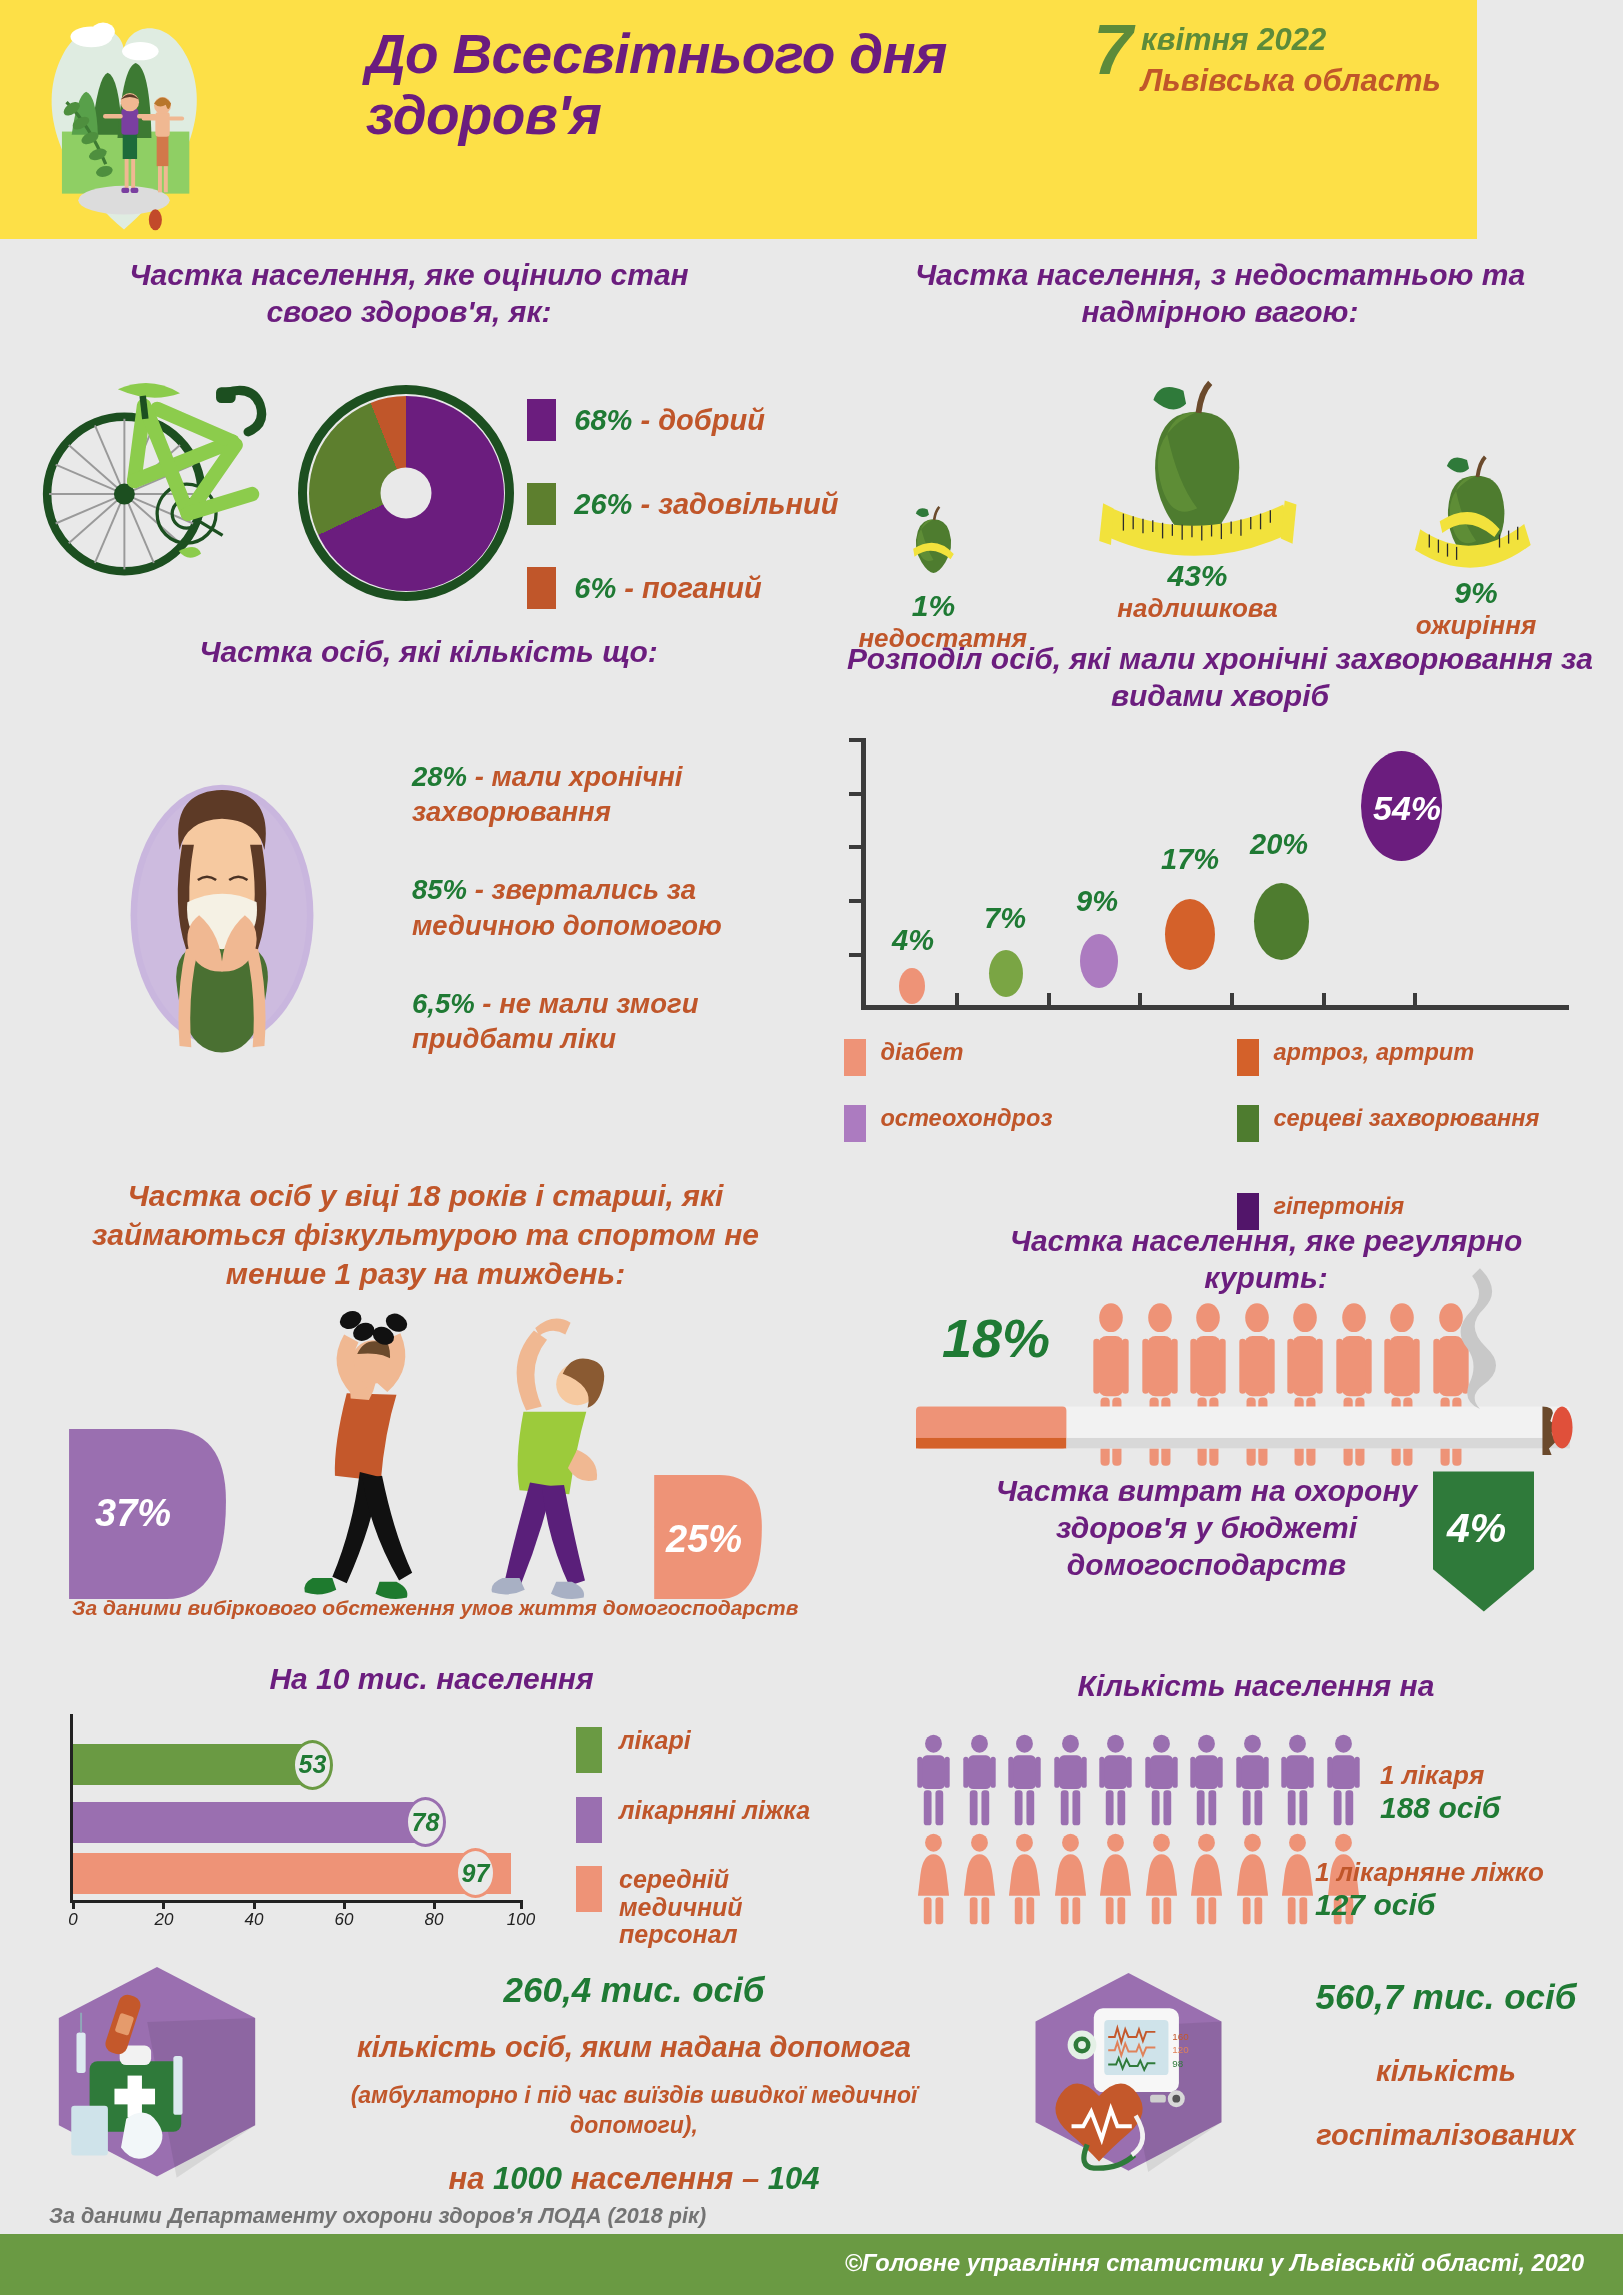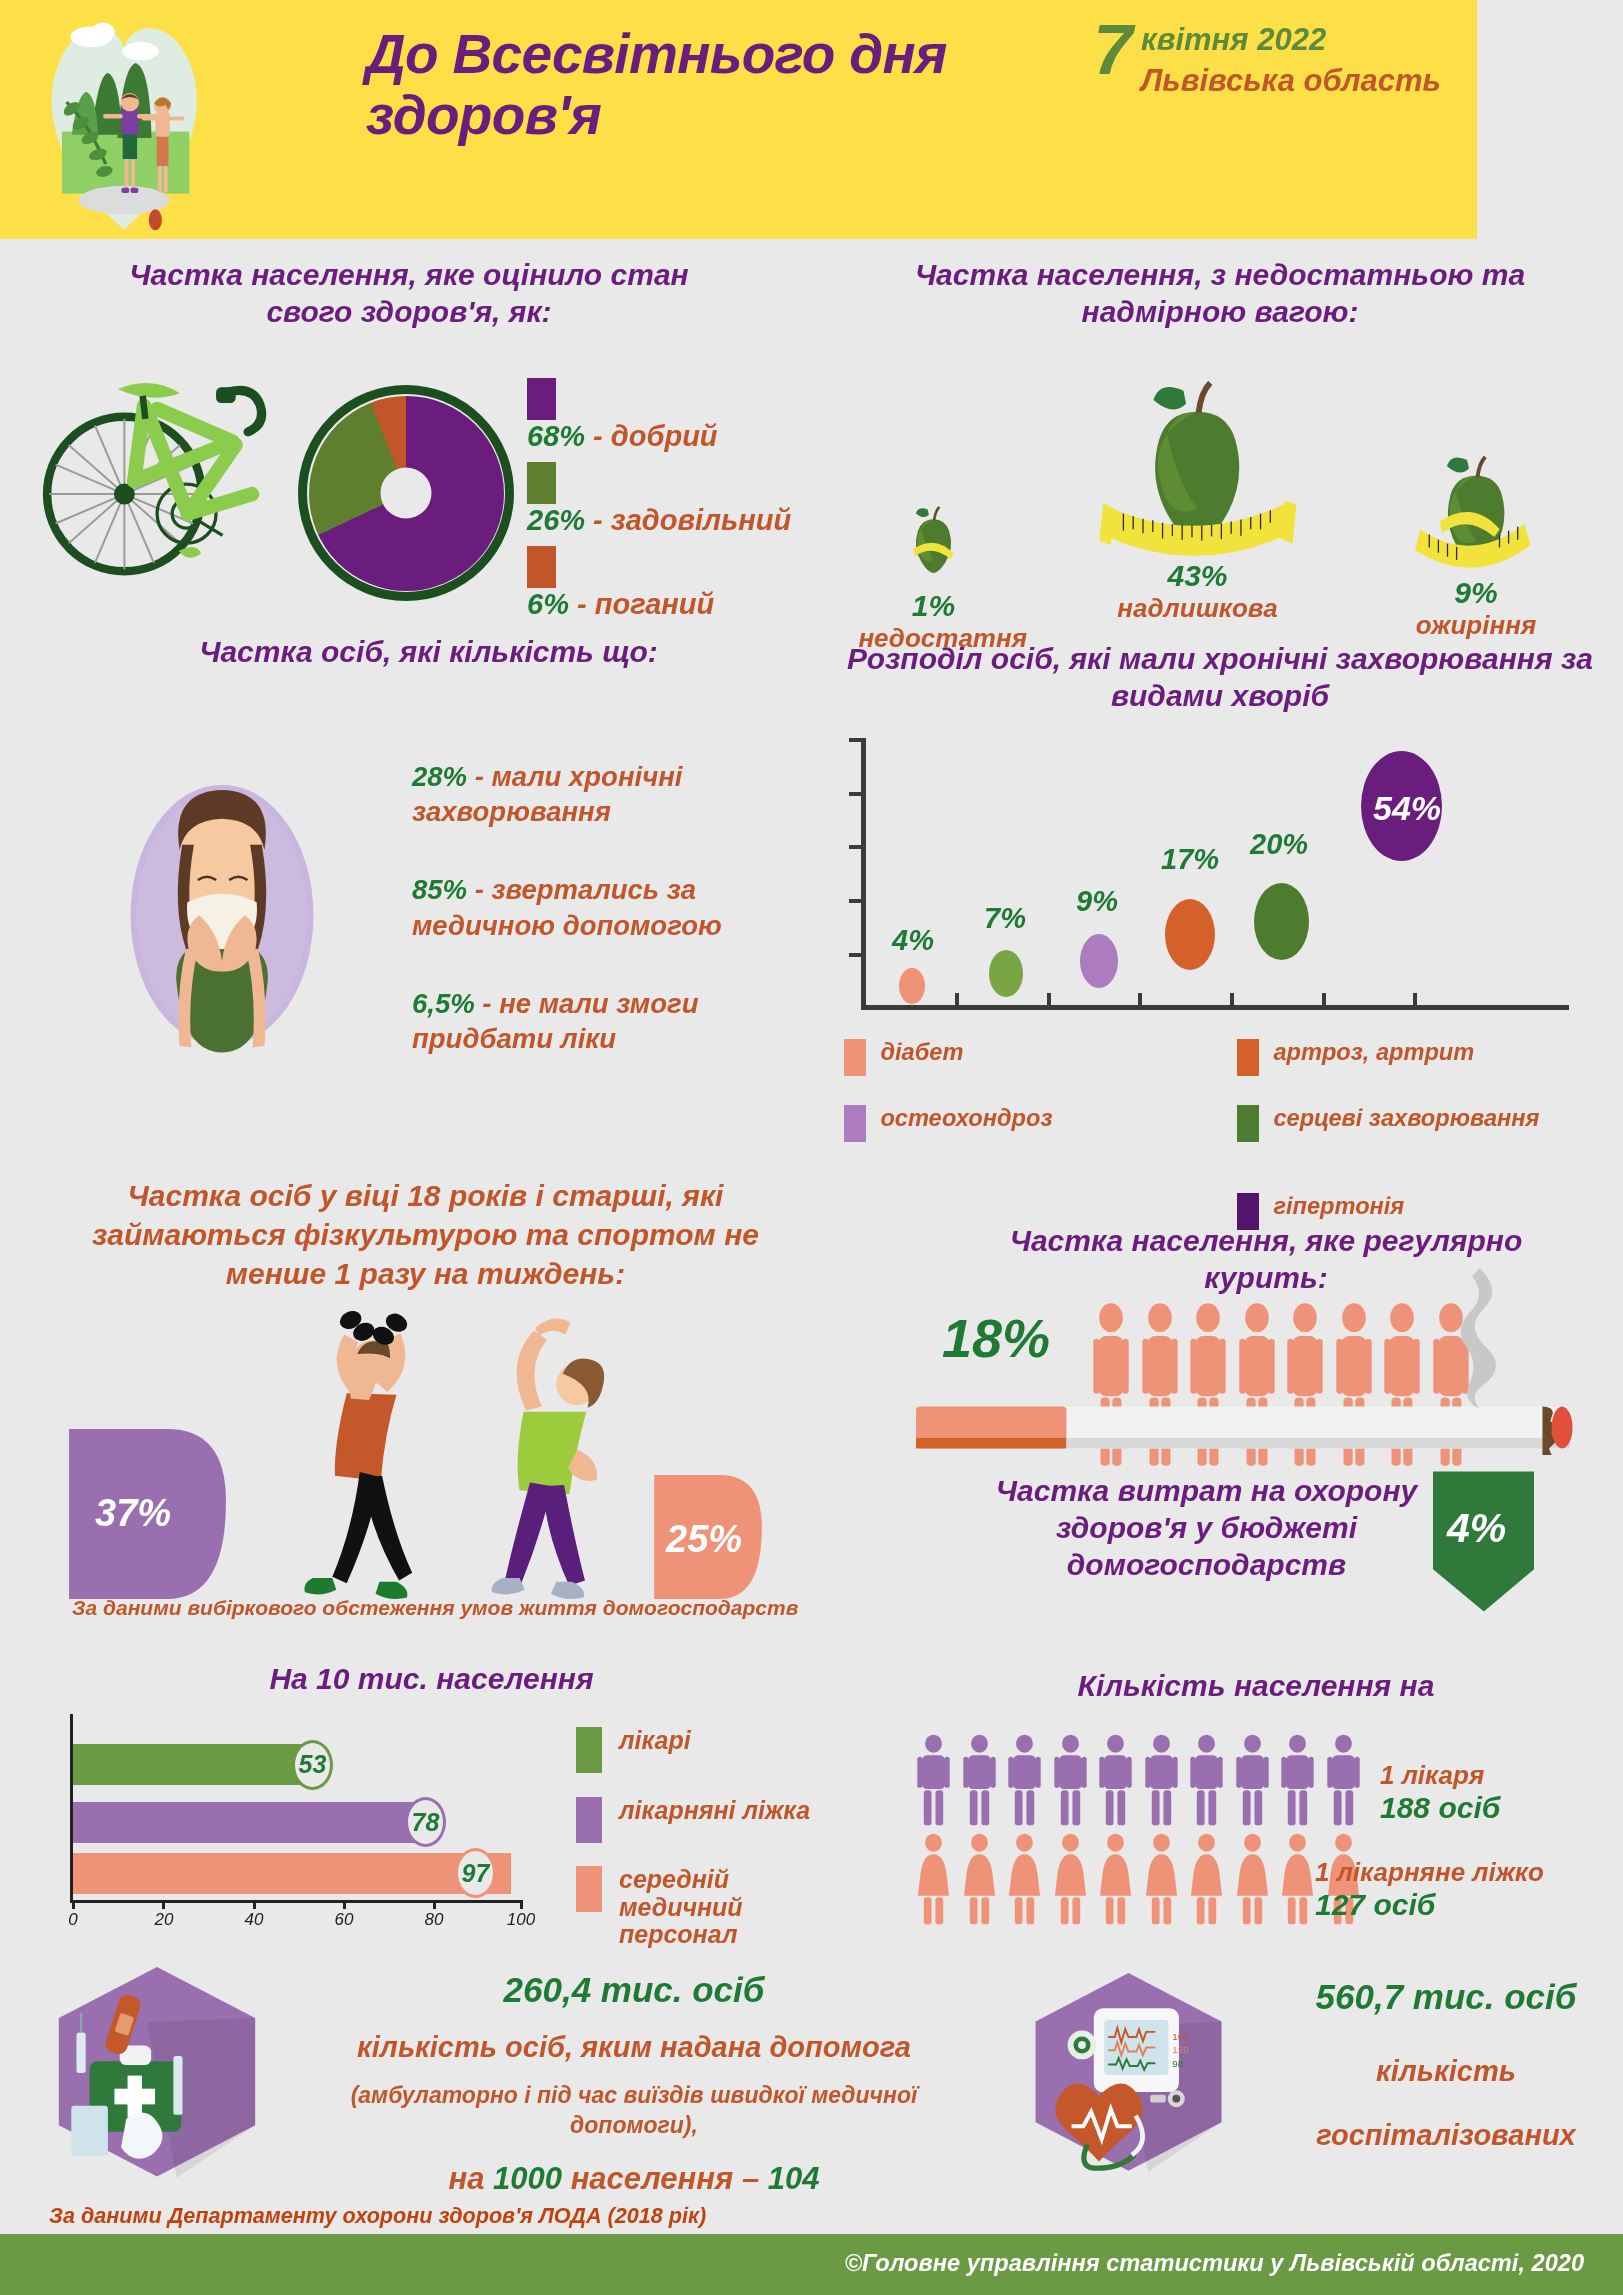--- a/index.html
+++ b/index.html
@@ -35,21 +35,21 @@
   .sec-pie-title { position:absolute; left:85px; top:256px; width:648px; }
   .bike { position:absolute; left:36px; top:327px; width:419px; height:249px; }
   .pie-wrap { position:absolute; left:298px; top:385px; width:216px; height:216px; }
   .pie-ring { position:absolute; inset:0; border-radius:50%; border:9.2px solid #1c4f20; }
   .pie {
     position:absolute; left:10.5px; top:10.5px; width:195px; height:195px; border-radius:50%;
     background:conic-gradient(#6b1d7e 0deg 244.8deg, #5d7f2e 244.8deg 338.4deg, #c0562a 338.4deg 360deg);
   }
   .pie::after { content:""; position:absolute; left:50%; top:50%; transform:translate(-50%,-50%); width:51px; height:51px; border-radius:50%; background:#e9e9e9; }
   .pie-legend { position:absolute; left:527px; top:378px; width:406px; }
-  .pl-row { display:flex; height:84px;flex-direction:column; }
+  .pl-row { display:flex; align-items:center; height:84px; }
   .pl-sw { width:29px; height:42px; margin-right:18.3px; flex:0 0 auto; }
   .pl-txt { font-size:29px; font-weight:bold; font-style:italic; white-space:nowrap; }
 
   
   .sec-apple-title { position:absolute; left:844px; top:256px; width:752px; }
   .apple-row { position:absolute; left:844px; top:366px; width:759px; height:262px; }
   .apple-item { position:absolute; text-align:center; }
   .apple-cap-num { font-size:30px; font-weight:bold; font-style:italic; color:#1f7a34; }
   .apple-cap-lbl { font-size:26px; font-weight:bold; font-style:italic; color:#c0562a; white-space:nowrap; }
 
@@ -118,21 +118,21 @@
   
   .hexi { position:absolute; }
   .bot-left { position:absolute; left:307px; top:1969px; width:654px; text-align:center; }
   .bot-right { position:absolute; left:1276px; top:1976px; width:340px; text-align:center; }
   .bs-num { font-size:35px; font-weight:bold; font-style:italic; color:#1f7a34; line-height:1.2; }
   .bs-main { font-size:29px; font-weight:bold; font-style:italic; color:#c0562a; line-height:1.3; margin-top:18.3px; }
   .bs-sub { font-size:23px; font-weight:bold; font-style:italic; color:#c0562a; line-height:1.3; margin-top:14.4px; }
   .bs-last { font-size:31px; font-weight:bold; font-style:italic; color:#c0562a; margin-top:19.6px; }
   .bs-last b { color:#1f7a34; }
 
-  .note-dep { position:absolute; left:49px; top:2203px; font-size:21.6px; font-weight:bold; font-style:italic; color:#c2410c; }
+  .note-dep { position:absolute; left:49px; top:2203px; font-size:21.6px; font-weight:bold; font-style:italic; color:#737373; }
   .footer { position:absolute; left:0; top:2234px; width:1623px; height:61px; background:#6a9a43; }
   .footer-txt { position:absolute; right:39px; top:2250px; color:#fff; font-size:23.6px; font-weight:bold; font-style:italic; }
 </style>
 </head>
 <body>
 
 <div class="page">
 
   <div class="header">
     <svg class="hero-art" viewBox="0 0 300 350">

